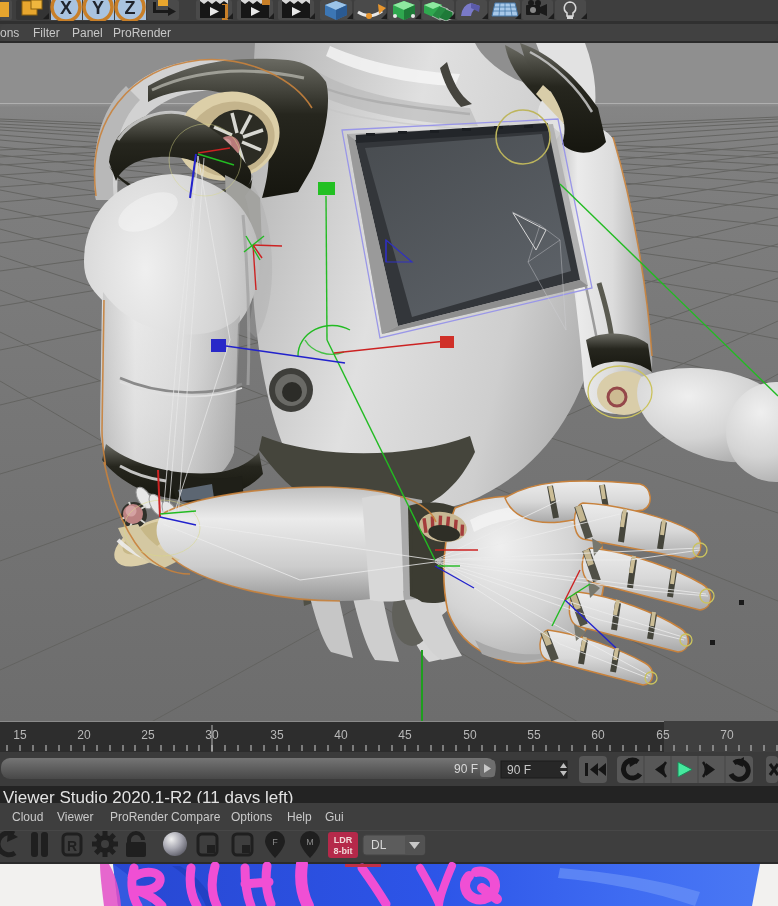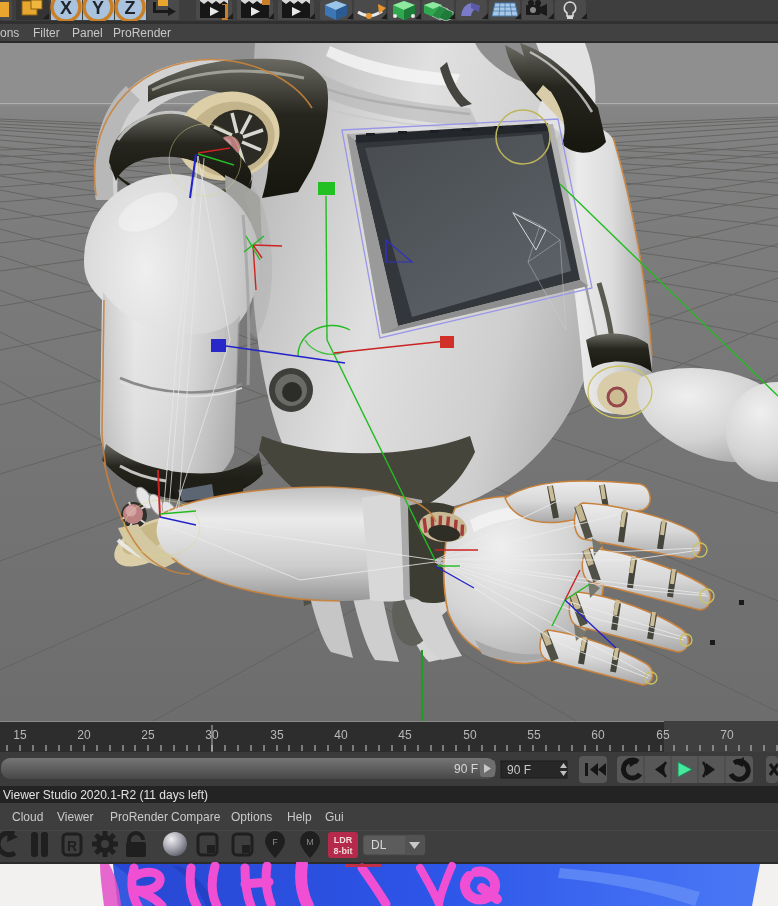--- a/index.html
+++ b/index.html
@@ -7,21 +7,21 @@
   body{width:778px;height:906px;overflow:hidden;font-family:"Liberation Sans",sans-serif;position:relative;}
   .abs{position:absolute;}
   #toolbar{left:0;top:0;width:778px;height:21px;background:#3e3e3e;}
   #tbsep{left:0;top:21px;width:778px;height:3px;background:#303030;}
   #menubar{left:0;top:24px;width:778px;height:17px;background:#414141;color:#c8c8c8;font-size:12px;border-radius:6px;}
   #menubar span{position:absolute;top:2px;}
   #vpborder{left:0;top:41px;width:778px;height:2px;background:#2a2a2a;}
   #viewport{left:0;top:43px;width:778px;height:678px;}
   #ruler{left:0;top:721px;width:664px;height:31px;background:#2d2d2d;border-top:1px solid #8a8a8a;}
   #transport{left:0;top:752px;width:778px;height:50px;background:#3b3b3b;}
-  #statusbar{left:0;top:786px;width:778px;height:17px;background:#232323;color:#e2e2e2;font-size:12px;text-align:center;}
+  #statusbar{left:0;top:786px;width:778px;height:17px;background:#232323;color:#e2e2e2;font-size:17px;text-align:center;}
   #menu2{left:0;top:803px;width:778px;height:27px;background:#3e3e3e;color:#c9c9c9;font-size:12px;}
   #menu2 span{position:absolute;top:7px;}
   #iconrow{left:0;top:830px;width:778px;height:32px;background:#3e3e3e;border-top:1px solid #474747;}
   #artwork{left:0;top:862px;width:778px;height:44px;}
 </style>
 </head>
 <body>
 
 <div class="abs" id="toolbar">
 <svg width="778" height="21" style="position:absolute;left:0;top:0">

